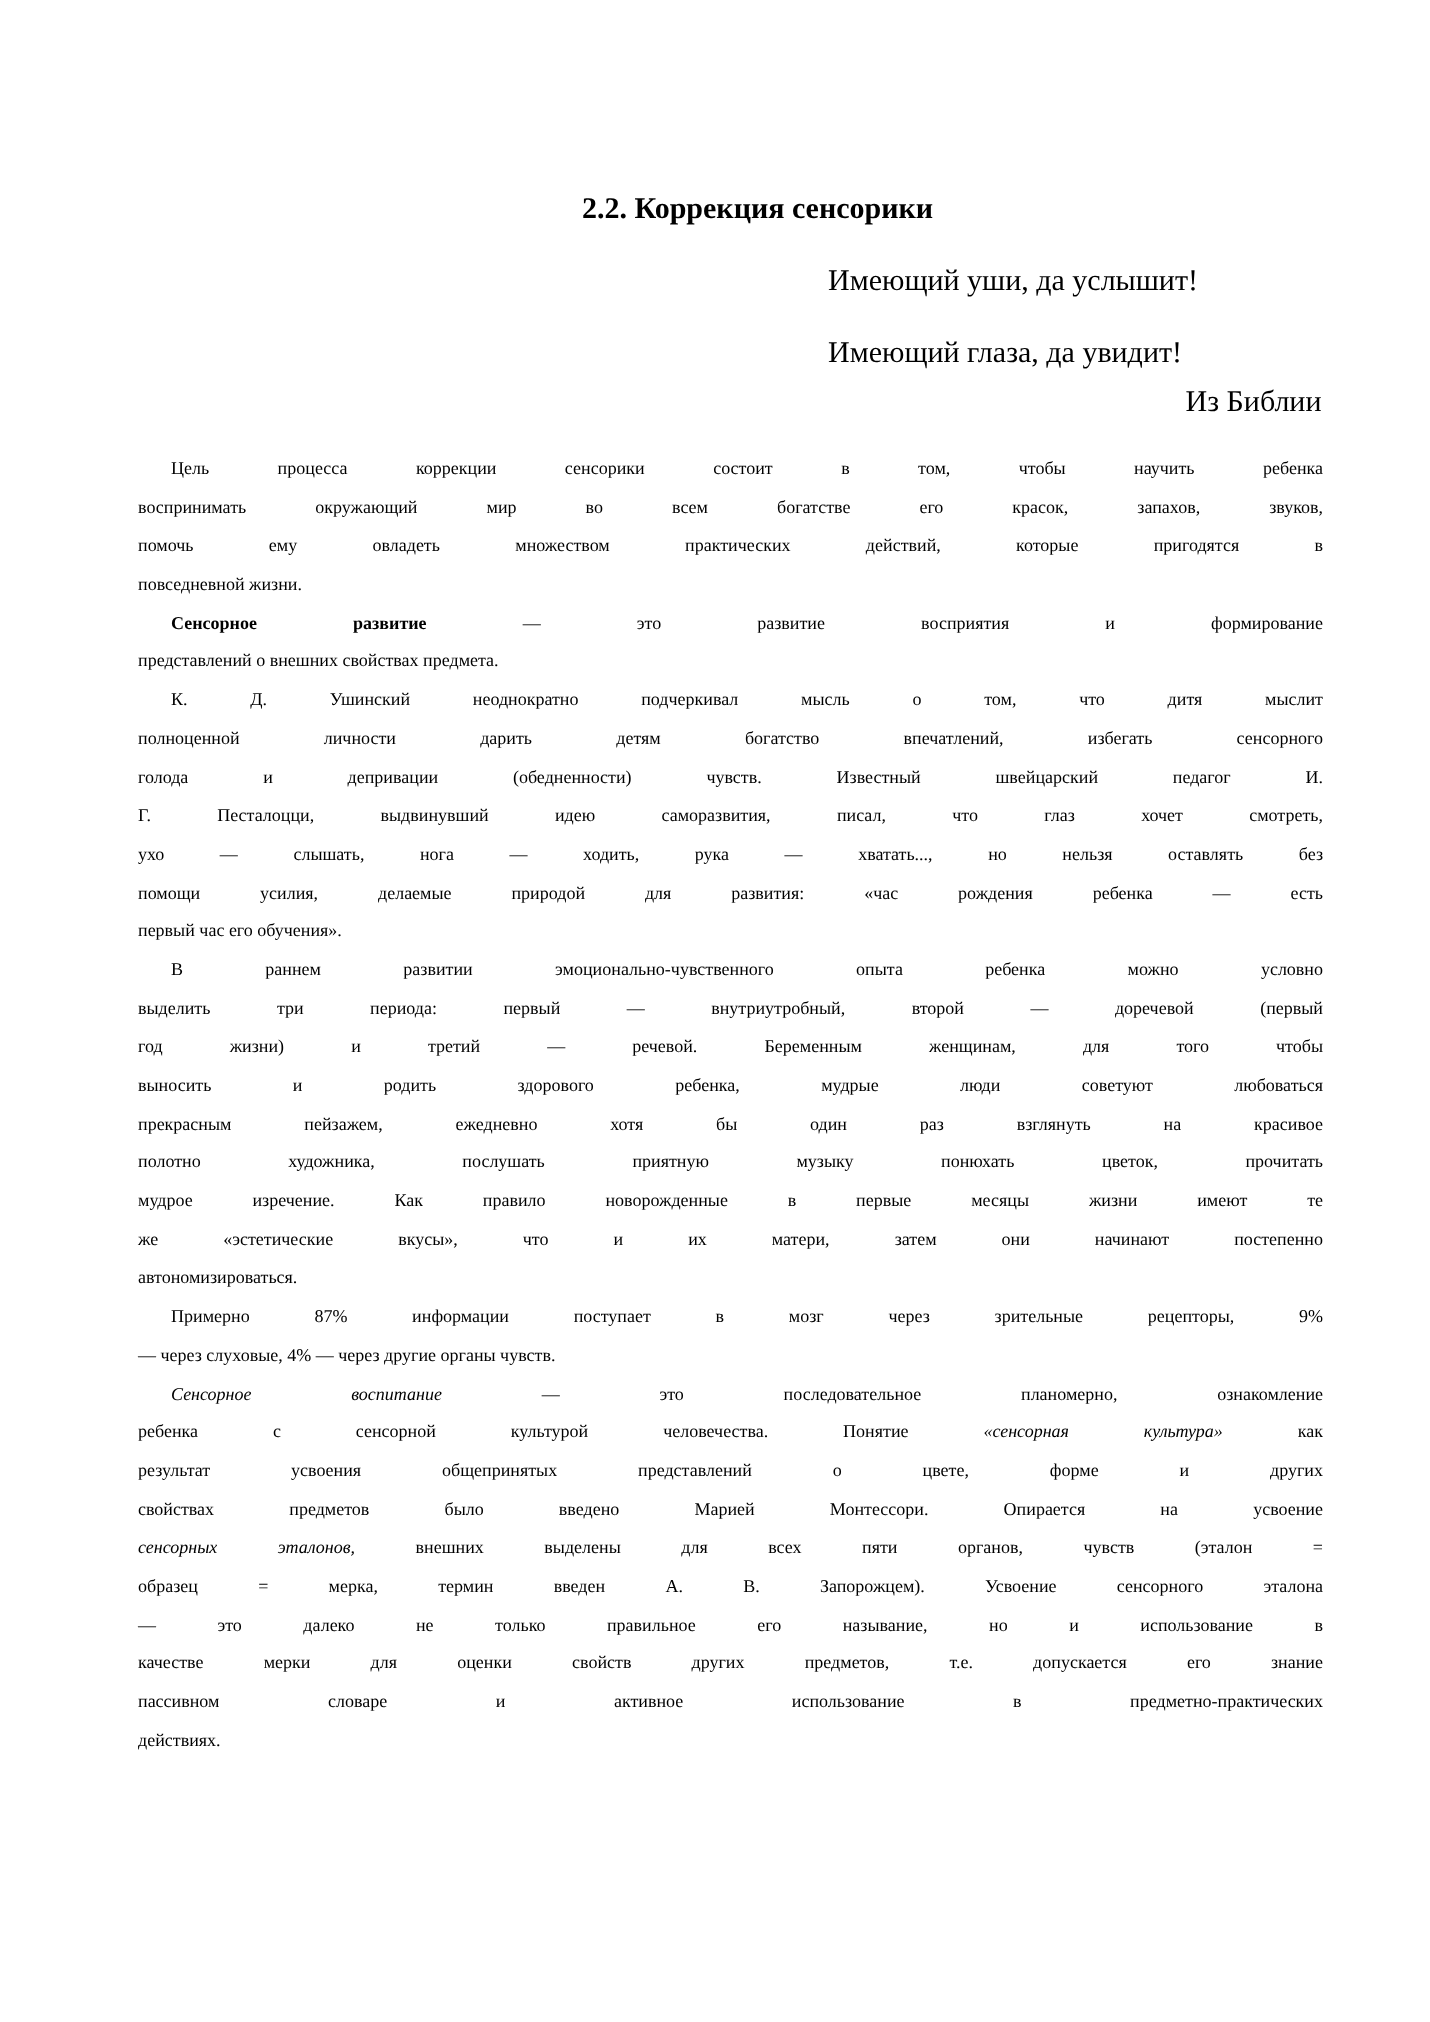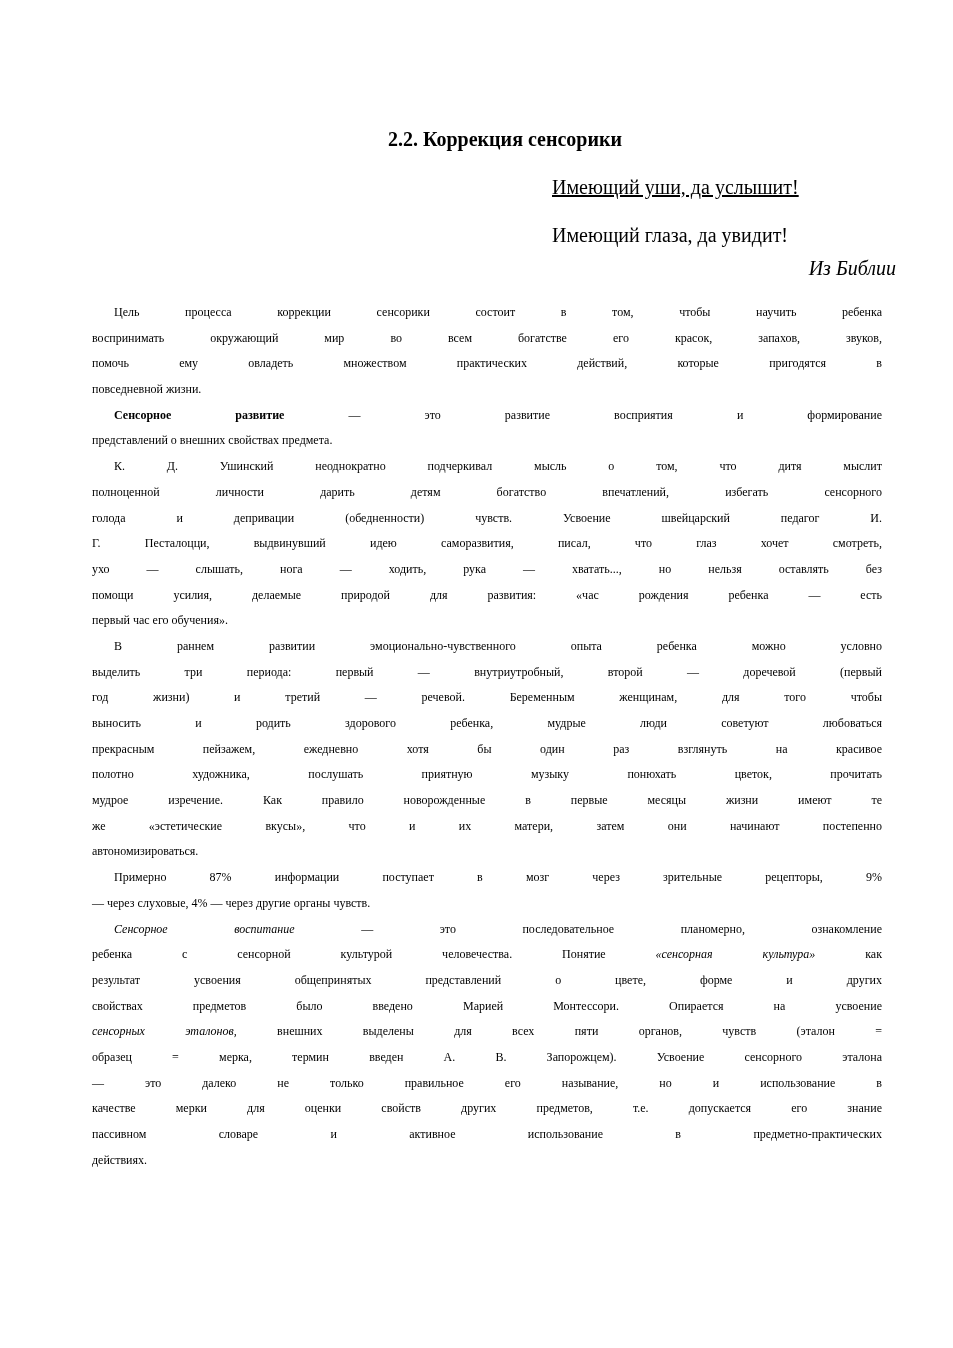--- a/index.html
+++ b/index.html
@@ -7,23 +7,23 @@
       width: 953px; height: 1348px; position: relative; overflow: hidden;
       font-family: "Liberation Serif", serif; color: #000;
     }
     .title {
       position: absolute; top: 128px; left: 0; width: 1010px;
       text-align: center; font-weight: bold; font-size: 20px;
     }
     .epi {
       position: absolute; font-size: 20px; white-space: nowrap;
     }
-    .epi1 { top: 176px; left: 552px; text-decoration: underline; }
+    .epi1 { top: 176px; left: 552px; }
     .epi2 { top: 224px; left: 552px; }
-    .epi-src { top: 257px; right: 57px; font-style: italic; }
+    .epi-src { top: 257px; right: 72px; }
     .body-text {
       position: absolute; left: 92px; width: 790px; top: 300px;
       font-size: 12px; line-height: 25.7px;
     }
     .line {
       display: block; height: 25.7px; white-space: nowrap;
       text-align: justify; text-align-last: justify;
     }
     .line.last { text-align-last: left; }
     .line.indent { padding-left: 22px; }
@@ -51,21 +51,21 @@
     </div>
 
     <div>
       <span class="line indent"><b>Сенсорное развитие</b><span> — это развитие восприятия и формирование</span></span>
       <span class="line last">представлений о внешних свойствах предмета.</span>
     </div>
 
     <div>
       <span class="line indent">К. Д. Ушинский неоднократно подчеркивал мысль о том, что дитя мыслит</span>
       <span class="line">полноценной личности дарить детям богатство впечатлений, избегать сенсорного</span>
-      <span class="line">голода и депривации (обедненности) чувств. Усвоение швейцарский педагог И.</span>
+      <span class="line">голода и депривации (обедненности) чувств. Известный швейцарский педагог И.</span>
       <span class="line">Г. Песталоцци, выдвинувший идею саморазвития, писал, что глаз хочет смотреть,</span>
       <span class="line">ухо — слышать, нога — ходить, рука — хватать..., но нельзя оставлять без</span>
       <span class="line">помощи усилия, делаемые природой для развития: «час рождения ребенка — есть</span>
       <span class="line last">первый час его обучения».</span>
     </div>
 
     <div>
       <span class="line indent">В раннем развитии эмоционально-чувственного опыта ребенка можно условно</span>
       <span class="line">выделить три периода: первый — внутриутробный, второй — доречевой (первый</span>
       <span class="line">год жизни) и третий — речевой. Беременным женщинам, для того чтобы</span>

